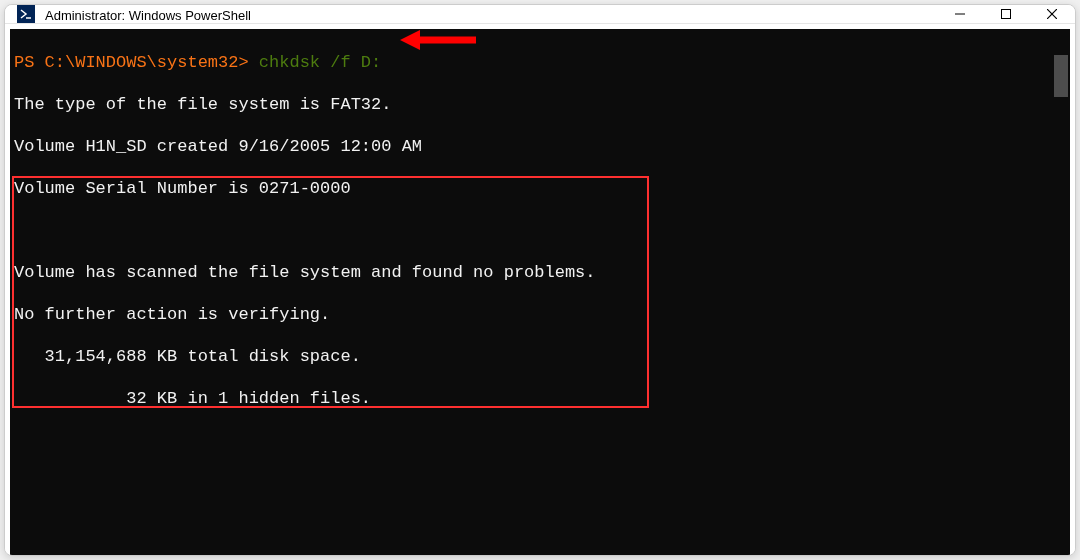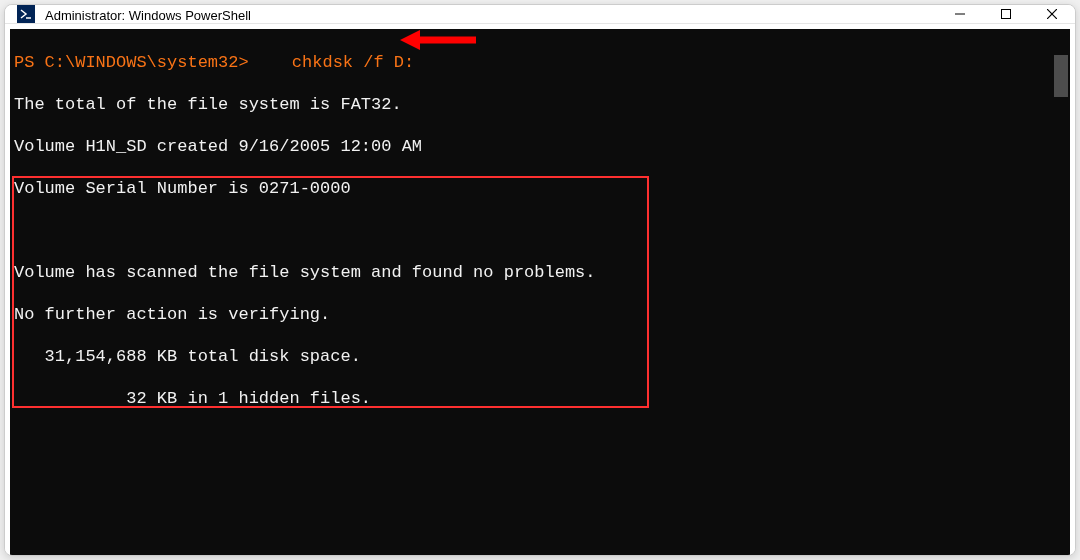--- a/index.html
+++ b/index.html
@@ -79,21 +79,21 @@
       font-size: 17px;
       line-height: 21px;
       color: #f2f2f2;
       padding: 2px 4px;
       position: relative;
       white-space: pre;
       overflow: hidden;
     }
     .line { white-space: pre; }
     .prompt { color: #f97316; }
-    .cmd { color: #f97316; margin-left: 33px; }
+    .cmd { color: #4d7c0f; }
     .red-box {
       position: absolute;
       border: 2px solid #ff3030;
       pointer-events: none;
     }
     .arrow {
       position: absolute;
       pointer-events: none;
     }
     .scrollbar-track {
@@ -143,21 +143,21 @@
             <line x1="0" y1="0" x2="10" y2="10"></line>
             <line x1="10" y1="0" x2="0" y2="10"></line>
           </svg>
       </div>
     </div>
   </div>
 
   <div class="terminal-wrap">
     <div class="terminal">
 <div class="line"><span class="prompt">PS C:\WINDOWS\system32&gt; </span><span class="cmd">chkdsk /f D:</span></div>
-<div class="line">The total of the file system is FAT32.</div>
+<div class="line">The type of the file system is FAT32.</div>
 <div class="line">Volume H1N_SD created 9/16/2005 12:00 AM</div>
 <div class="line">Volume Serial Number is 0271-0000</div>
 <div class="line"> </div>
 <div class="line">Volume has scanned the file system and found no problems.</div>
 <div class="line">No further action is verifying.</div>
 <div class="line">   31,154,688 KB total disk space.</div>
 <div class="line">           32 KB in 1 hidden files.</div>
 
 
 

